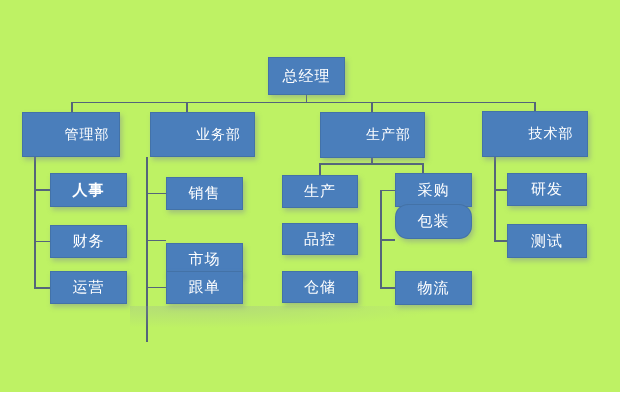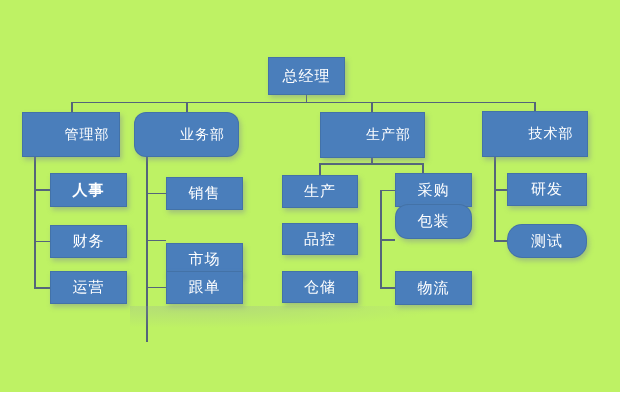--- a/index.html
+++ b/index.html
@@ -73,37 +73,37 @@
   <div class="line hline" style="left:380.25px; top:239.25px; width:14.75px;"></div>
   <div class="line hline" style="left:380.25px; top:287px; width:14.75px;"></div>
 
   <div class="line vline" style="left:494.25px; top:157px; height:84px;"></div>
   <div class="line hline" style="left:494.25px; top:189.25px; width:12.75px;"></div>
   <div class="line hline" style="left:494.25px; top:240.25px; width:12.75px;"></div>
 
   <div class="node" style="left:268px; top:57px; width:77px; height:38px;">总经理</div>
 
   <div class="node dept" style="left:22px; top:112px; width:98px; height:45px;">管理部</div>
-  <div class="node dept" style="left:134px; top:112px; width:105px; height:45px;border-radius:12px;">业务部</div>
+  <div class="node dept" style="left:150px; top:112px; width:105px; height:45px;">业务部</div>
   <div class="node dept" style="left:320px; top:112px; width:105px; height:46px;">生产部</div>
   <div class="node dept" style="left:482px; top:111px; width:106px; height:46px;">技术部</div>
 
   <div class="node" style="left:50px; top:173px; width:77px; height:34px;font-weight:bold;">人事</div>
   <div class="node" style="left:50px; top:271px; width:77px; height:33px;">运营</div>
   <div class="node" style="left:50px; top:225px; width:77px; height:33px;">财务</div>
 
   <div class="node" style="left:166px; top:177px; width:77px; height:33px;">销售</div>
   <div class="node" style="left:166px; top:224px; width:77px; height:33px;margin-top:19px;">市场</div>
   <div class="node" style="left:166px; top:271px; width:77px; height:33px;">跟单</div>
 
   <div class="node" style="left:282px; top:175px; width:76px; height:33px;">生产</div>
   <div class="node" style="left:282px; top:223px; width:76px; height:32px;">品控</div>
   <div class="node" style="left:282px; top:271px; width:76px; height:32px;">仓储</div>
 
   <div class="node" style="left:395px; top:173px; width:77px; height:34px;">采购</div>
   <div class="node" style="left:395px; top:204px; width:77px; height:35px;border-radius:13px;">包装</div>
   <div class="node" style="left:395px; top:271px; width:77px; height:34px;">物流</div>
 
   <div class="node" style="left:507px; top:173px; width:80px; height:33px;">研发</div>
-  <div class="node" style="left:507px; top:224px; width:80px; height:34px;border-radius:15px;">测试</div>
+  <div class="node" style="left:507px; top:224px; width:80px; height:34px;">测试</div>
 
   <div class="bottom-shade"></div>
 </div>
 
 </body></html>

